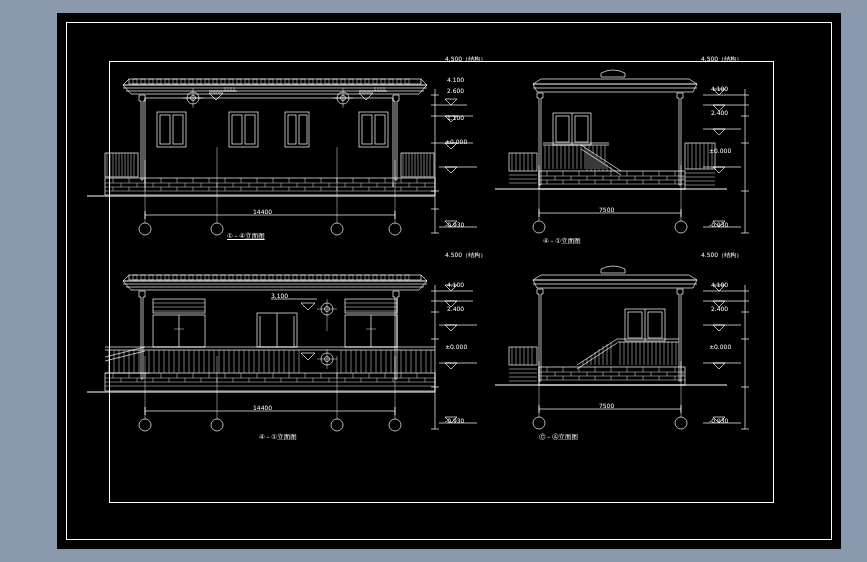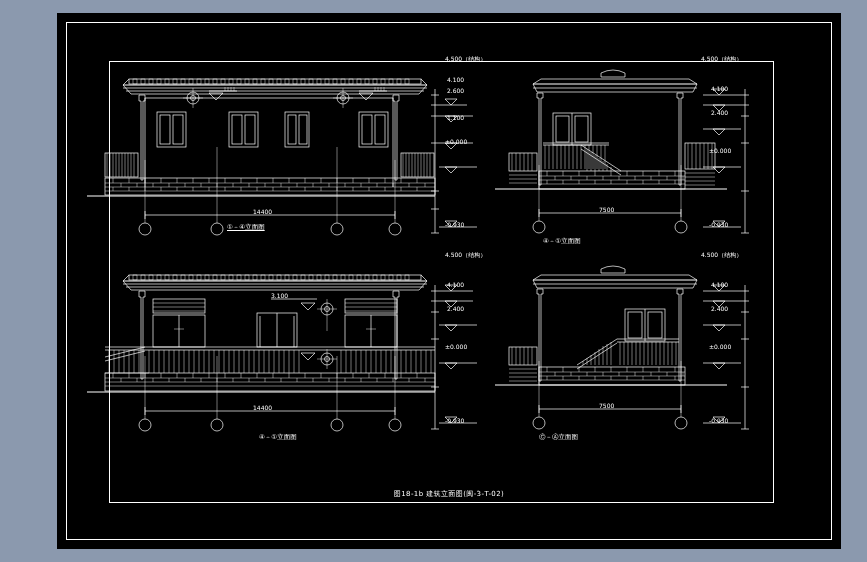--- a/index.html
+++ b/index.html
@@ -952,21 +952,20 @@
           <path d="M30 160 L42 160 L36 166 Z"></path>
         </g>
       </svg>
       <div class="lbl" style="left:18px; top:-6px;">4.500（结构）</div>
       <div class="lbl" style="left:28px; top:24px;">4.100</div>
       <div class="lbl" style="left:28px; top:48px;">2.400</div>
       <div class="lbl" style="left:26px; top:86px;">±0.000</div>
       <div class="lbl" style="left:26px; top:160px;">-0.930</div>
     </div>
 
-    <div class="elev-caption" style="left:170px; top:210px;text-decoration:underline;">①－④立面图</div>
+    <div class="elev-caption" style="left:170px; top:219px;text-decoration:underline;">①－④立面图</div>
     <div class="elev-caption" style="left:486px; top:224px;">④－①立面图</div>
     <div class="elev-caption" style="left:202px; top:420px;">④－①立面图</div>
     <div class="elev-caption" style="left:482px; top:420px;">Ⓒ－Ⓐ立面图</div>
 
-    <div id="title-block">图18-1b 建筑立面图(闽-3-T-02)</div>
 
   </div>
 </div>
 
 </body></html>

